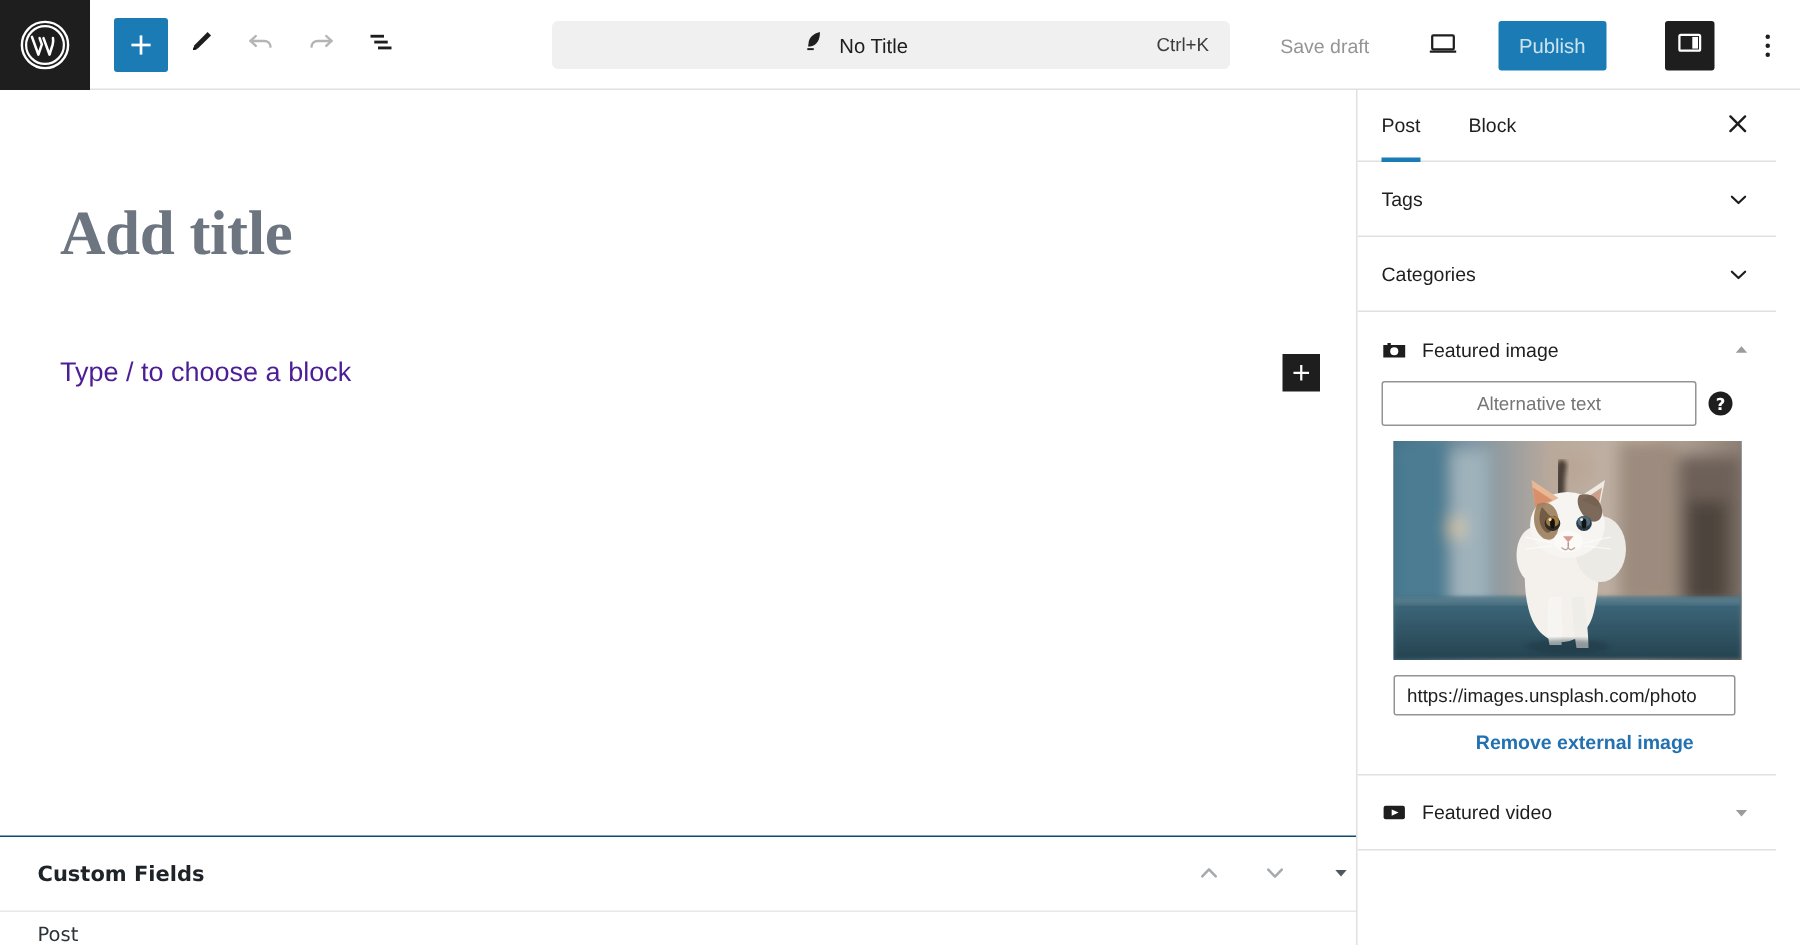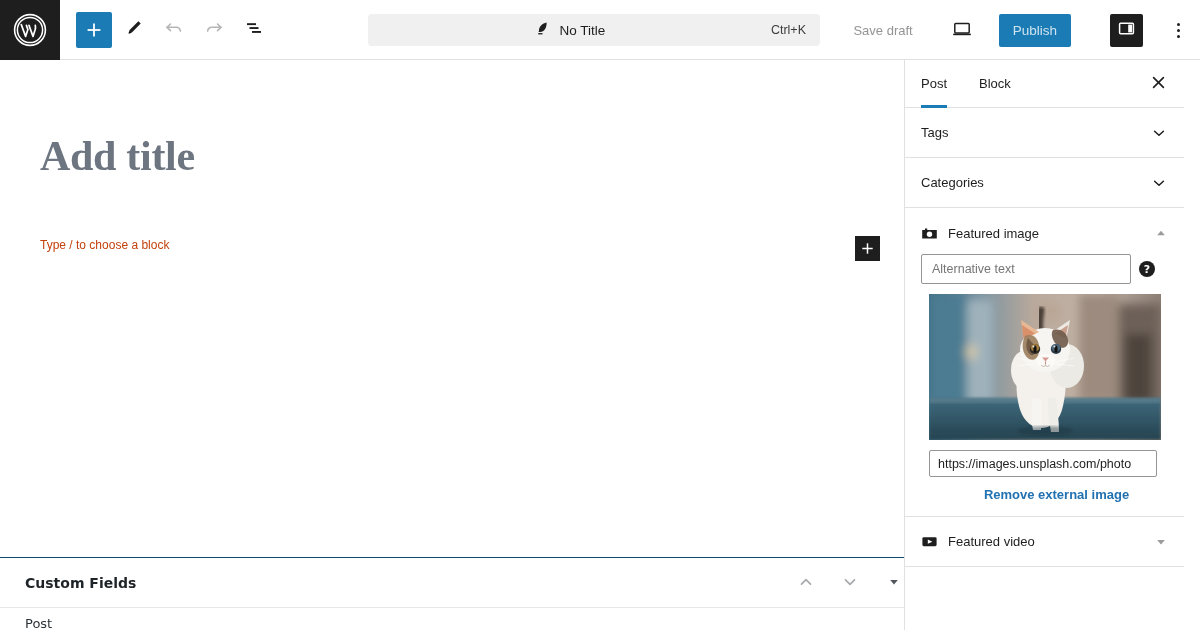--- a/index.html
+++ b/index.html
@@ -84,21 +84,21 @@
     background: #ffffff; overflow: hidden;
   }
   .post-title {
     position: absolute; left: 40px; top: 72px;
     font-family: "Liberation Serif", serif;
     font-weight: bold; font-size: 42px; color: #6d7580;
     letter-spacing: -0.3px;
   }
   .block-placeholder {
     position: absolute; left: 40px; top: 178px;
-    font-size: 12px; color: #c2410c;
+    font-size: 18px; color: #4c1d95;
   }
   .inserter-btn {
     position: absolute; left: 855px; top: 176px;
     width: 25px; height: 25px; background: #1e1e1e; border: none;
     display: flex; align-items: center; justify-content: center; cursor: pointer;
   }
 
   
   .metabox-area {
     position: absolute; top: 557px; left: 0; width: 920px; height: 73px;
@@ -165,20 +165,21 @@
   .panel-icon { margin-right: 10px; display: flex; align-items: center; }
 
   .alt-row {
     display: flex; align-items: center; padding: 0 16px; gap: 7px; margin-top: -4px;
   }
   .alt-input {
     width: 210px; height: 30px; border: 1px solid #949494; border-radius: 2px;
     padding: 0 10px; font-size: 12.5px; color: #1e1e1e;
     font-family: "Liberation Sans", sans-serif;
     background: #fff;
+    text-align: center;
   }
   .alt-input::placeholder { color: #757575; }
   .help-icon { width: 18px; height: 18px; cursor: pointer; }
 
   .featured-thumb {
     margin: 10px 16px 0 24px; width: 232px; height: 146px;
     overflow: hidden; position: relative; background: #2a4a5a;
   }
   .url-row { margin-top: 10px; padding-left: 24px; }
   .url-input {

